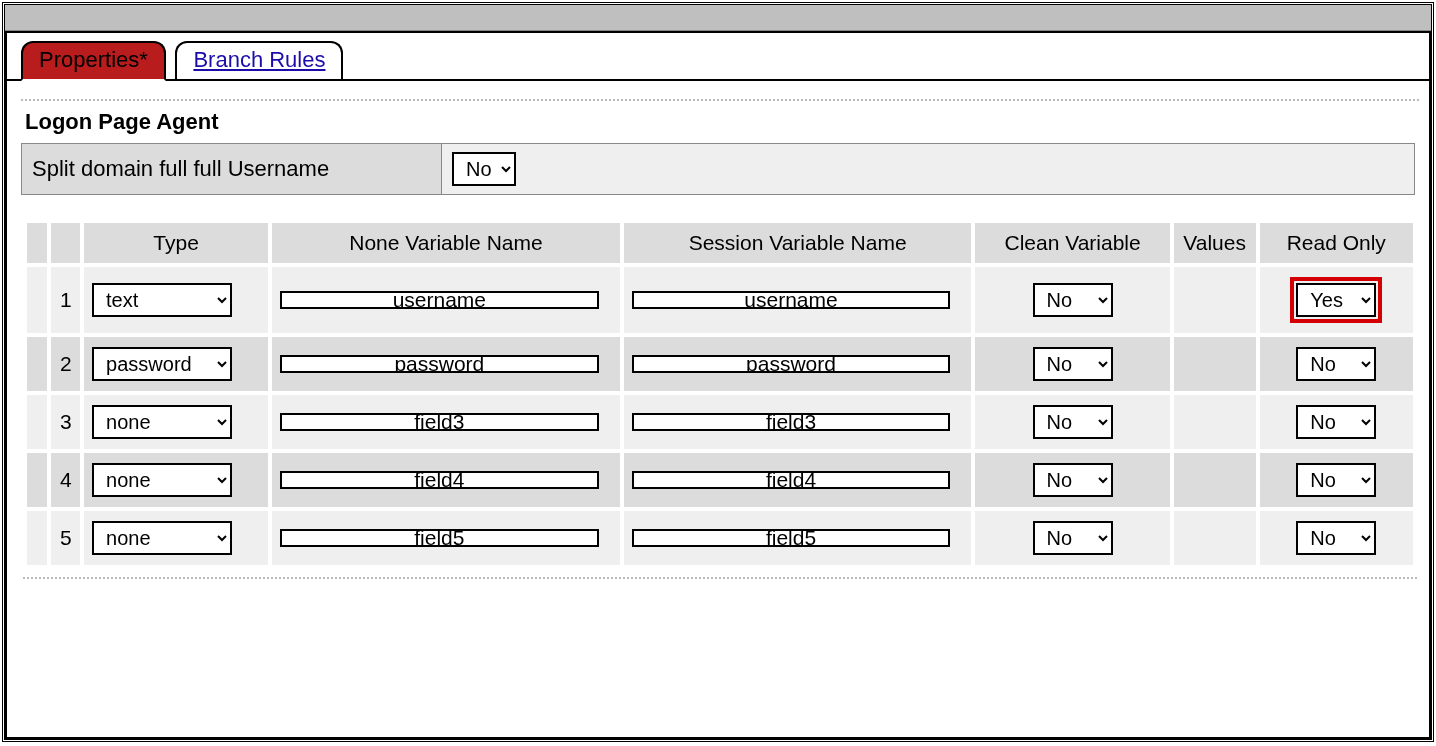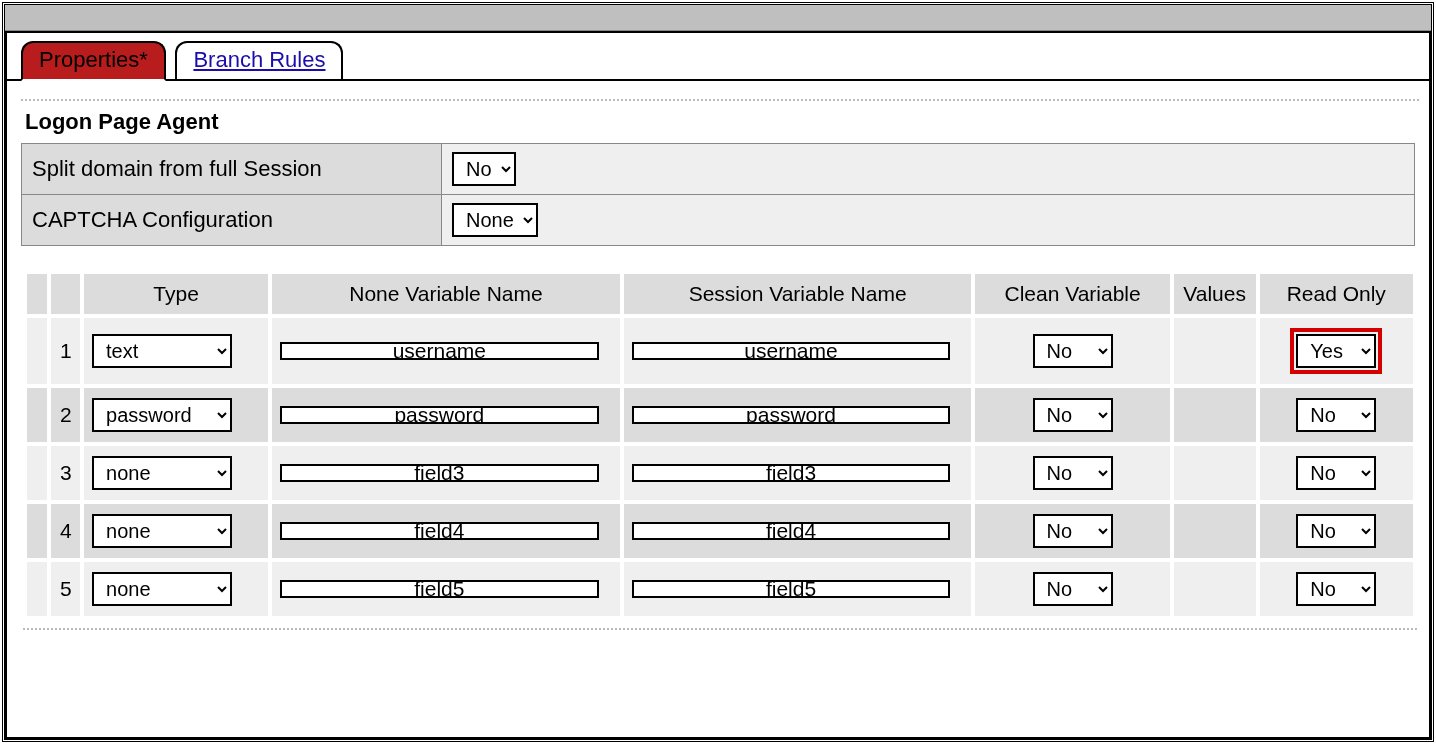--- a/index.html
+++ b/index.html
@@ -211,32 +211,24 @@
 
     <div class="body-pad">
 
       <hr class="dotted-sep">
 
       <div class="section-title">Logon Page Agent</div>
 
       <table class="agent-settings">
         <tbody>
             <tr>
-          <td class="label-cell">Split domain from full Session</td>
+          <td class="label-cell">Split domain full full Username</td>
           <td class="value-cell">
             <select class="small-select">
               <option>No</option>
-            </select>
-          </td>
-        </tr>
-        <tr>
-          <td class="label-cell">CAPTCHA Configuration</td>
-          <td class="value-cell">
-            <select class="small-select">
-              <option>None</option>
             </select>
           </td>
         </tr>
       </tbody>
         </table>
 
       <div class="fields-area">
         <table class="fields">
           <colgroup>
             <col class="col-hdl">

